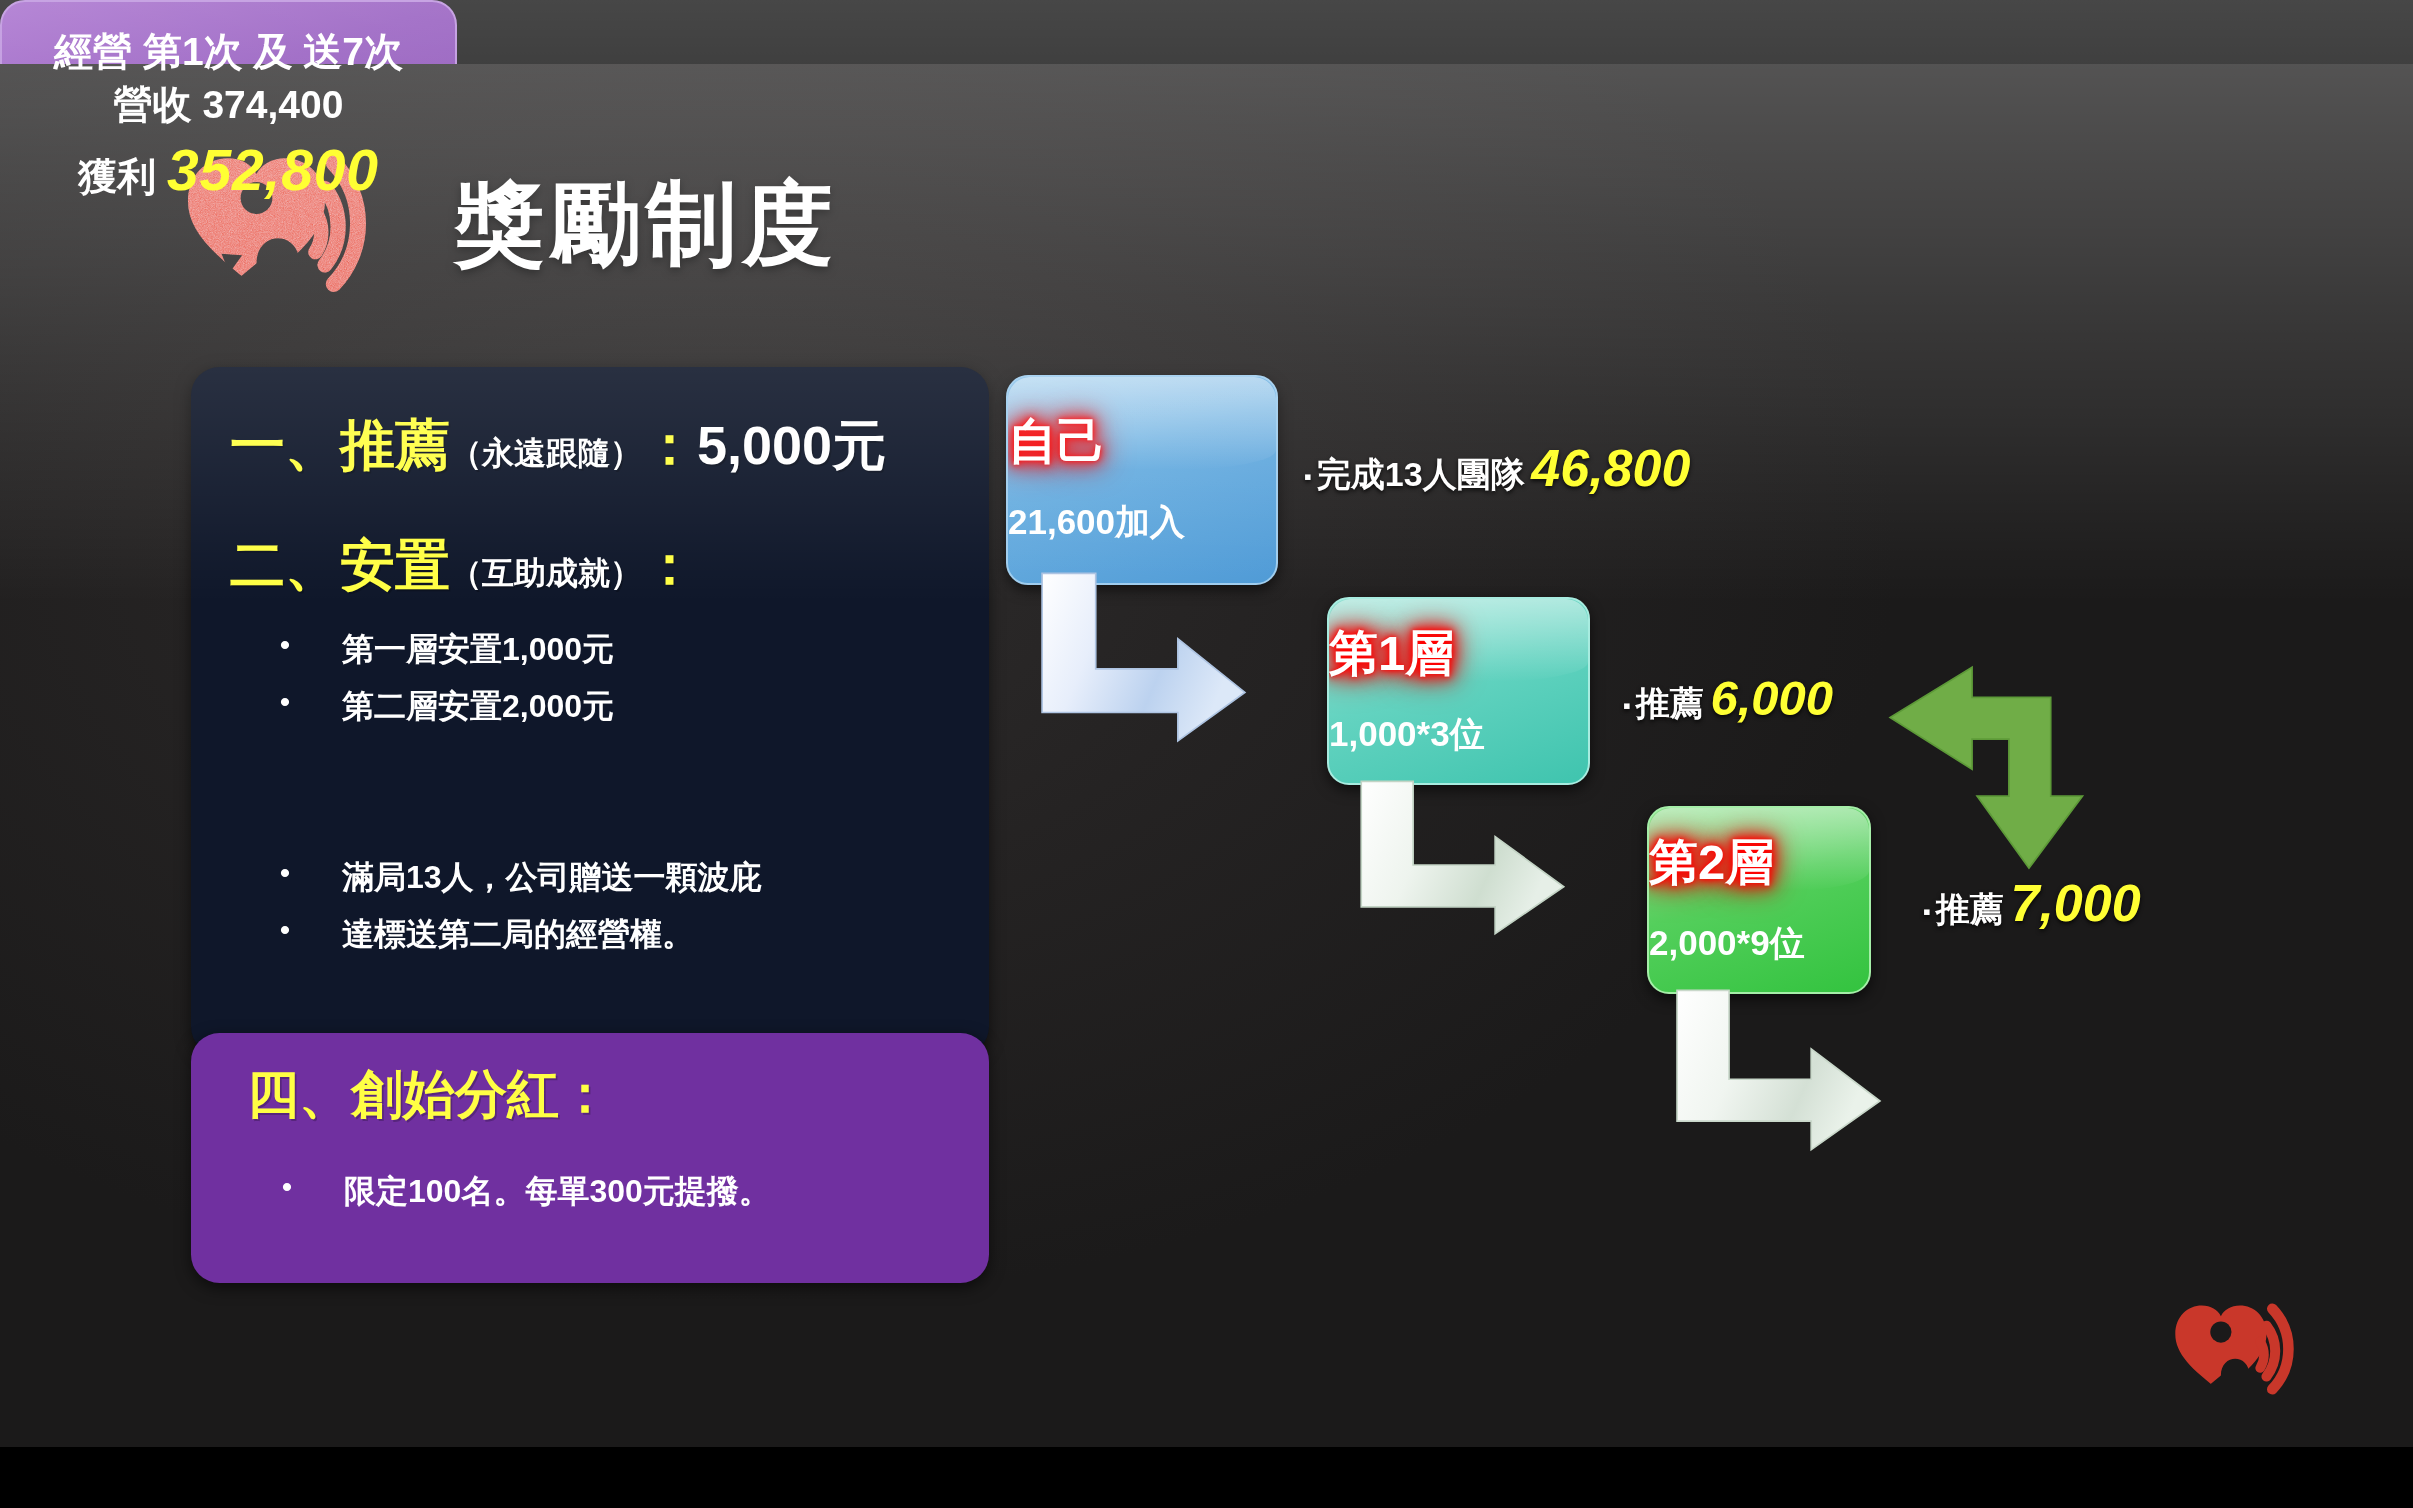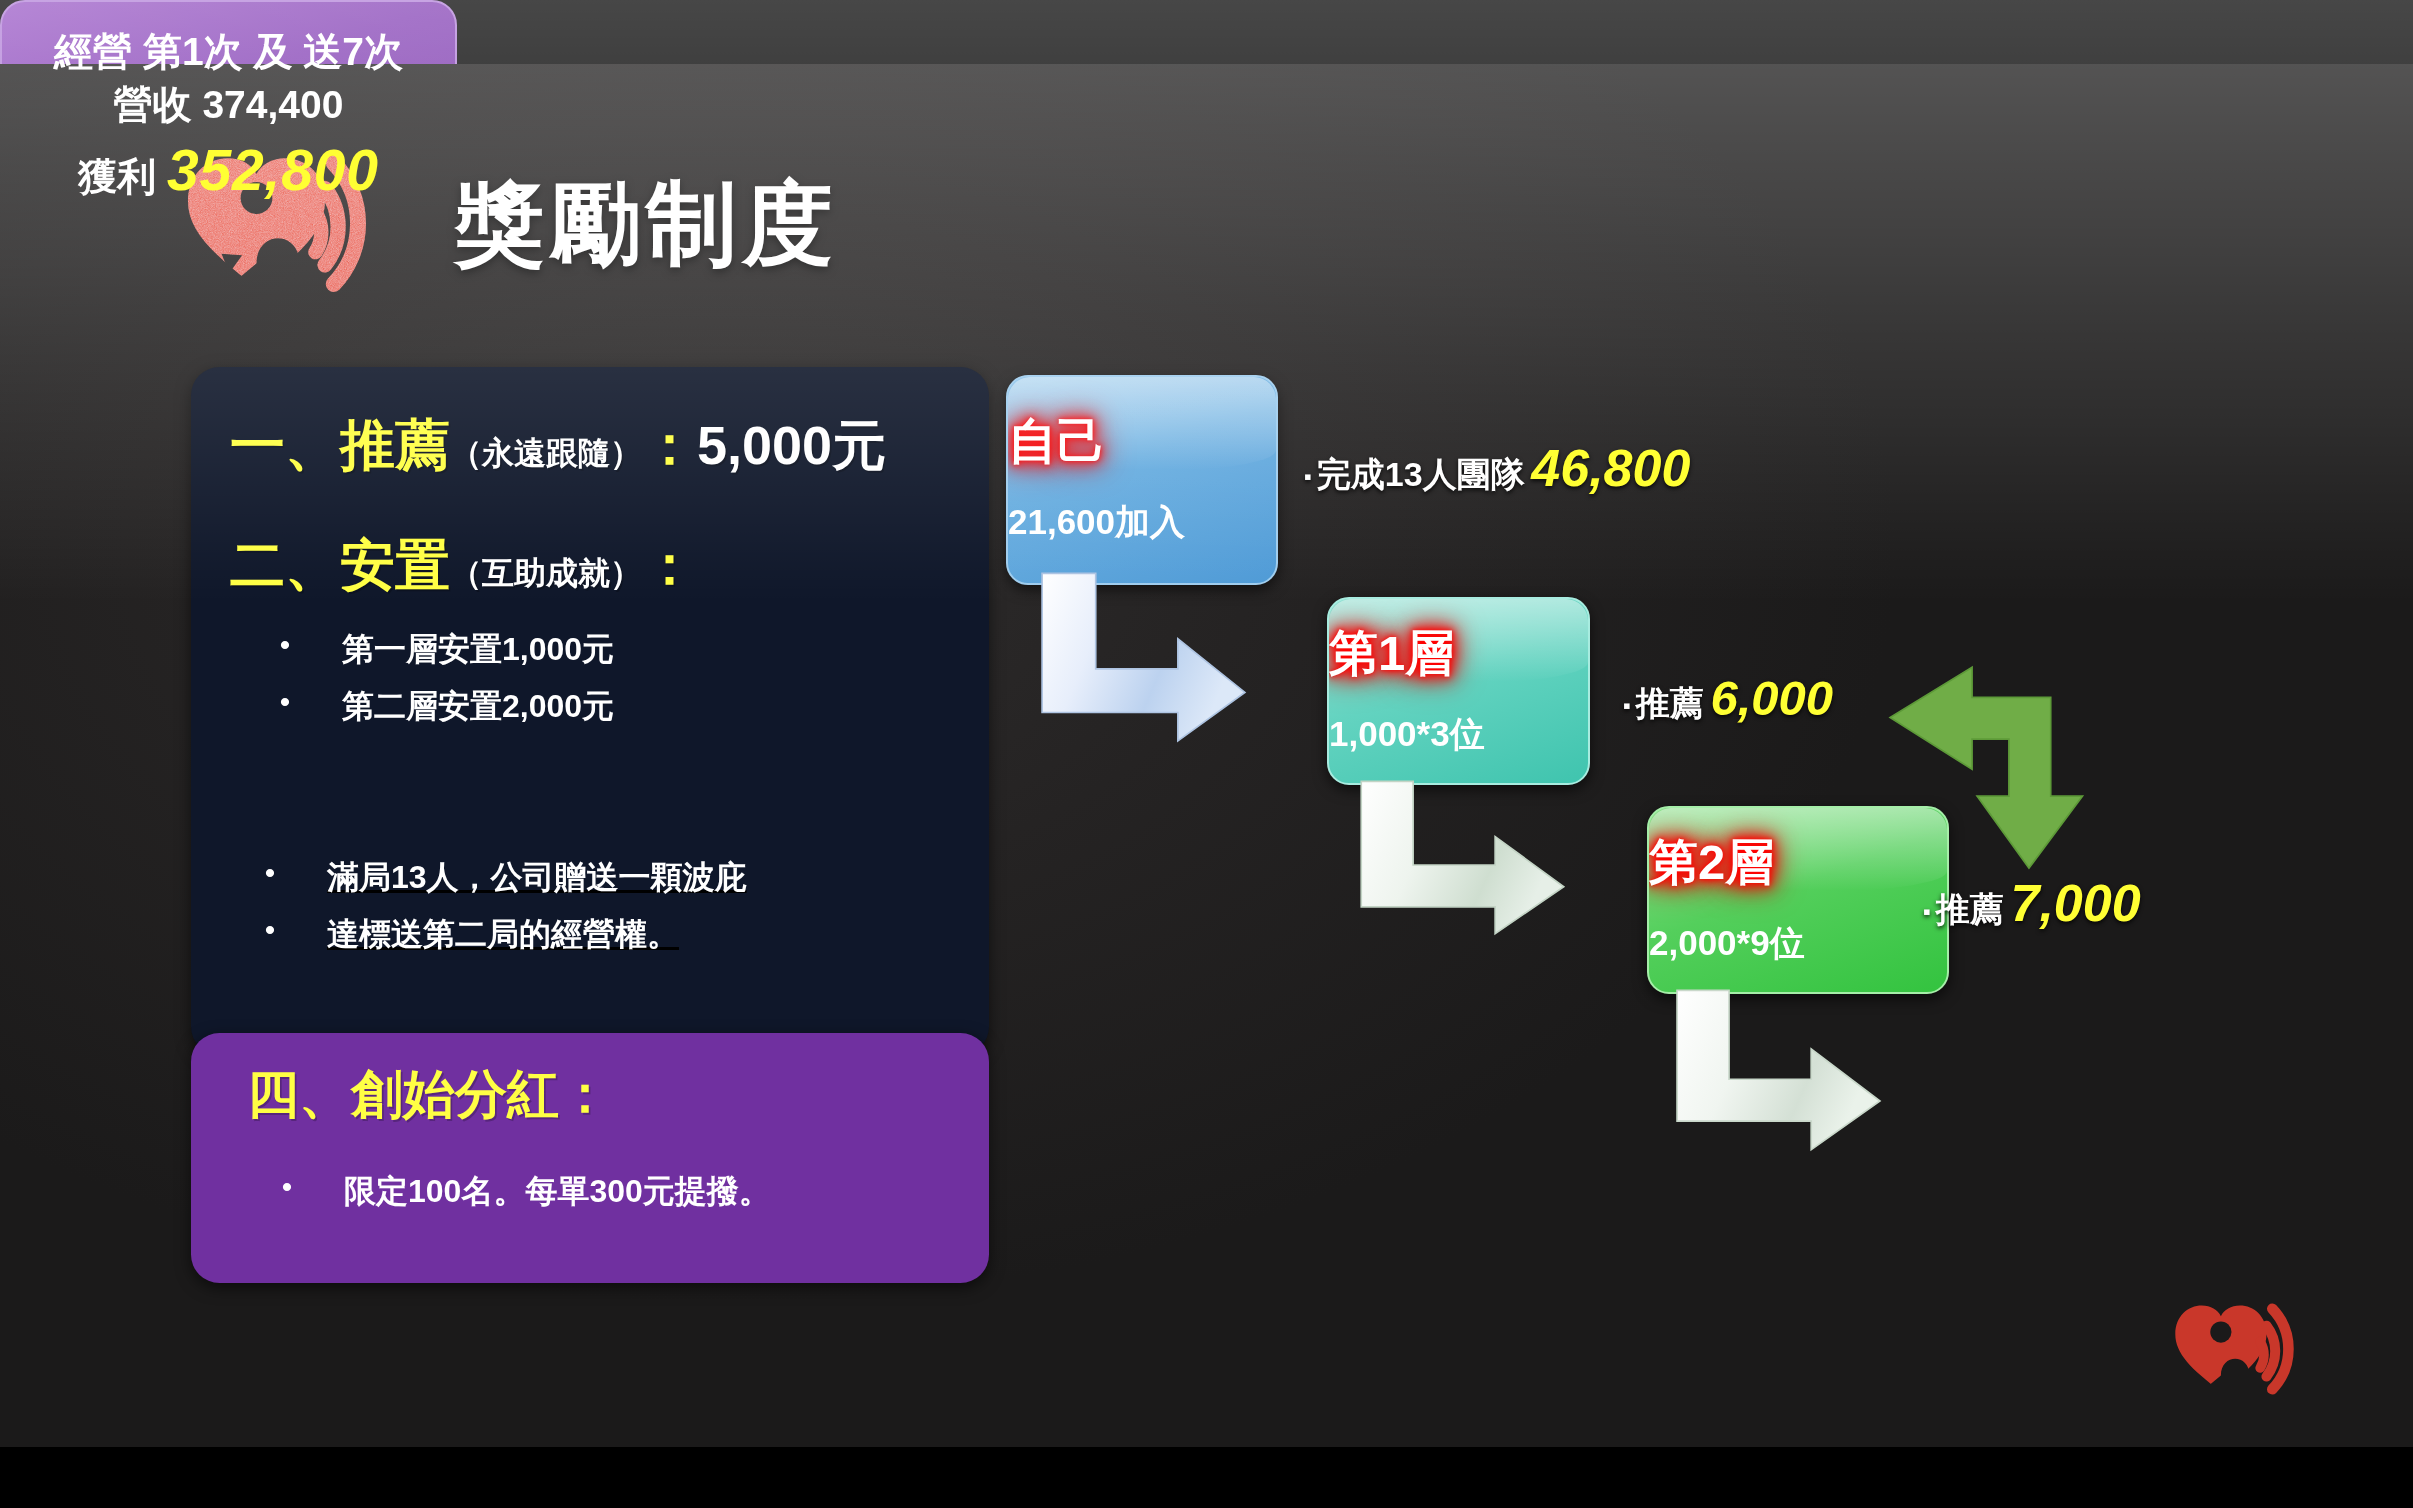--- a/index.html
+++ b/index.html
@@ -39,41 +39,41 @@
   .row1{position:absolute;left:39px;top:42px;font-size:55px;}
   .row2{position:absolute;left:39px;top:162px;font-size:55px;}
   .row3{position:absolute;left:39px;top:379px;font-size:55px;}
   .row4{position:absolute;left:40px;top:27px;font-size:52px;margin-left:16px;}
 
   ul.bullets{list-style:none;margin:0;padding:0;position:absolute;}
   ul.bullets li{color:#ffffff;font-size:32px;font-weight:bold;line-height:1;
                 margin-bottom:25px;white-space:nowrap;position:relative;padding-left:62px;}
   ul.bullets li:before{content:"\2022";position:absolute;left:0;top:-3.4px;font-size:28.5px;color:#fff;}
   #bul-a{left:89px;top:266px;}
-  #bul-b{left:74px;top:494px;text-decoration:underline;}
+  #bul-b{left:89px;top:494px;}
   #bul-c{left:91px;top:142px;}
 
   
   .fbox{position:absolute;border-radius:22px;box-sizing:border-box;
         box-shadow:0 5px 13.4px rgba(0,0,0,.6);overflow:hidden;}
   .fbox .gloss{position:absolute;left:0;right:0;top:0;height:45%;
                background:linear-gradient(to bottom,rgba(255,255,255,.45),rgba(255,255,255,0));
                border-radius:22px 22px 40% 40%/22px 22px 20px 20px;pointer-events:none;}
   .fbox .t1{position:relative;color:#ffffff;font-weight:bold;font-size:49px;line-height:1;
             text-shadow:0 0 5px #f00,0 0 11px #f00,0 0 18.4px #f00,0 0 25px #e00,0 0 34px #d00;}
   .fbox .t2{position:relative;color:#ffffff;font-weight:bold;font-size:35px;line-height:1;
             margin-top:38px;}
 
   #box-self{left:1006px;top:375px;width:272px;height:210px;
             background:linear-gradient(160deg,#8cc3ea 0%,#69aee0 42%,#4e9ad6 100%);
             border:2.5px solid #9fcdee;padding-top:40px;}
   #box-l1{left:1327px;top:597px;width:263px;height:188px;
           background:linear-gradient(160deg,#8fe2d4 0%,#63d3c0 45%,#3fc4ae 100%);
           border:2.5px solid #a8ece0;padding-top:30px;}
-  #box-l2{left:1647px;top:806px;width:302px;height:188px;
+  #box-l2{left:1647px;top:806px;width:224px;height:188px;
           background:linear-gradient(160deg,#8ae38d 0%,#54cf5c 45%,#33c33f 100%);
           border:2.5px solid #a5eea8;padding-top:30px;}
 
   #box-result{left:1912px;top:1019px;width:453px;height:241px;border-radius:25px;
               background:linear-gradient(160deg,#9a59c6 0%,#8441b5 40%,#7331a4 100%);
               border:2.5px solid #b281d8;box-shadow:0 5px 15px rgba(0,0,0,.6);
               overflow:hidden;}
   #box-result .gloss2{position:absolute;left:0;right:0;top:0;height:40%;
               background:linear-gradient(to bottom,rgba(255,255,255,.28),rgba(255,255,255,0));
               pointer-events:none;}

